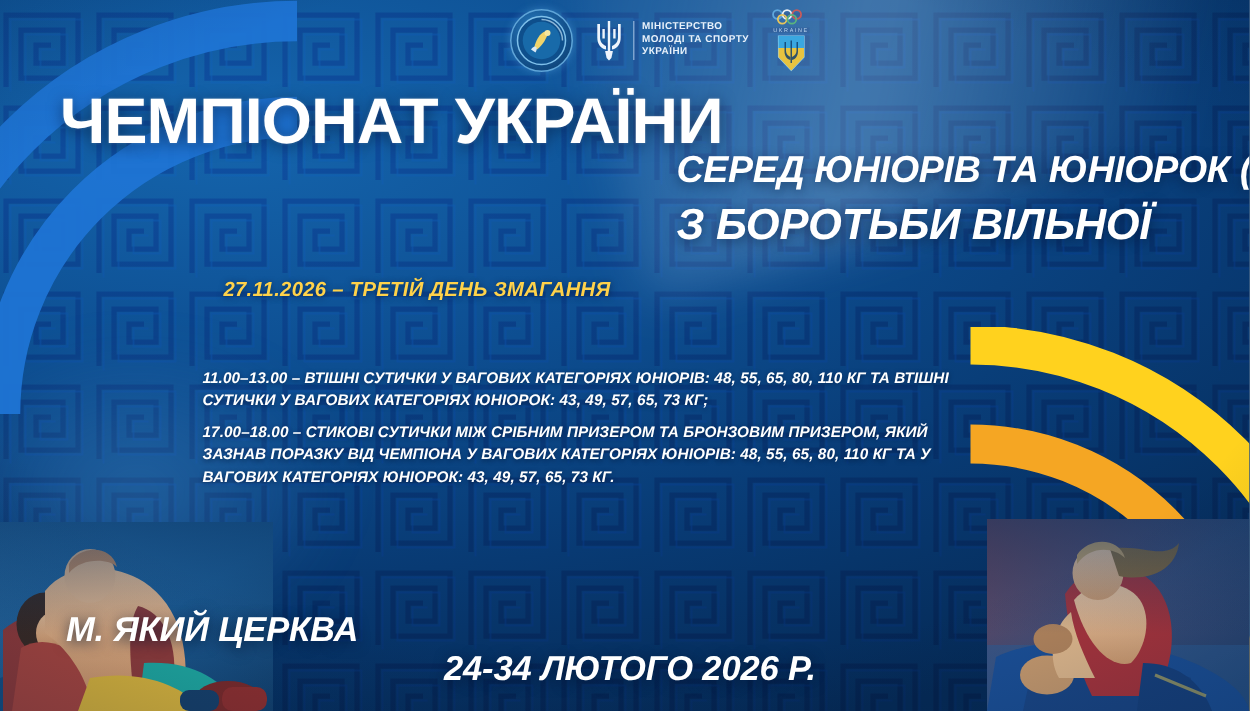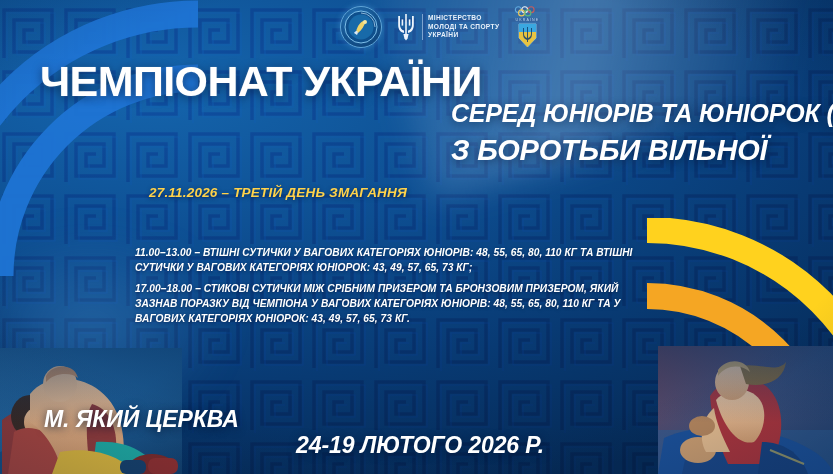--- a/index.html
+++ b/index.html
@@ -293,15 +293,15 @@
   <div class="title-sub2">З БОРОТЬБИ ВІЛЬНОЇ</div>
 
   <div class="day-heading">27.11.2026 – ТРЕТІЙ ДЕНЬ ЗМАГАННЯ</div>
 
   <div class="schedule">
     <div class="sched-item">11.00–13.00 – ВТІШНІ СУТИЧКИ У ВАГОВИХ КАТЕГОРІЯХ ЮНІОРІВ: 48, 55, 65, 80, 110 КГ ТА ВТІШНІ СУТИЧКИ У ВАГОВИХ КАТЕГОРІЯХ ЮНІОРОК: 43, 49, 57, 65, 73 КГ;</div>
     <div class="sched-item">17.00–18.00 – СТИКОВІ СУТИЧКИ МІЖ СРІБНИМ ПРИЗЕРОМ ТА БРОНЗОВИМ ПРИЗЕРОМ, ЯКИЙ ЗАЗНАВ ПОРАЗКУ ВІД ЧЕМПІОНА У ВАГОВИХ КАТЕГОРІЯХ ЮНІОРІВ: 48, 55, 65, 80, 110 КГ ТА У ВАГОВИХ КАТЕГОРІЯХ ЮНІОРОК: 43, 49, 57, 65, 73 КГ.</div>
   </div>
 
   <div class="city">М. ЯКИЙ ЦЕРКВА</div>
-  <div class="dates">24-19 ЛЮТОГО 2026 Р.</div>
+  <div class="dates">24-34 ЛЮТОГО 2026 Р.</div>
 
 </div>
 
 </body></html>

